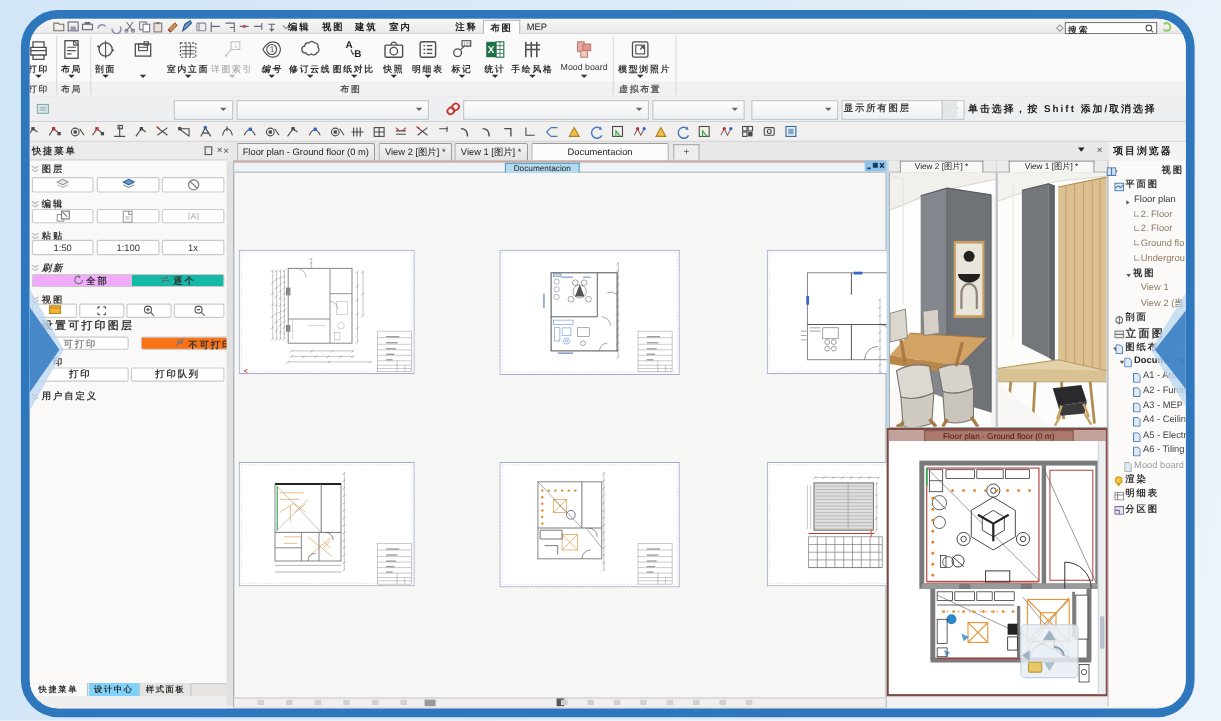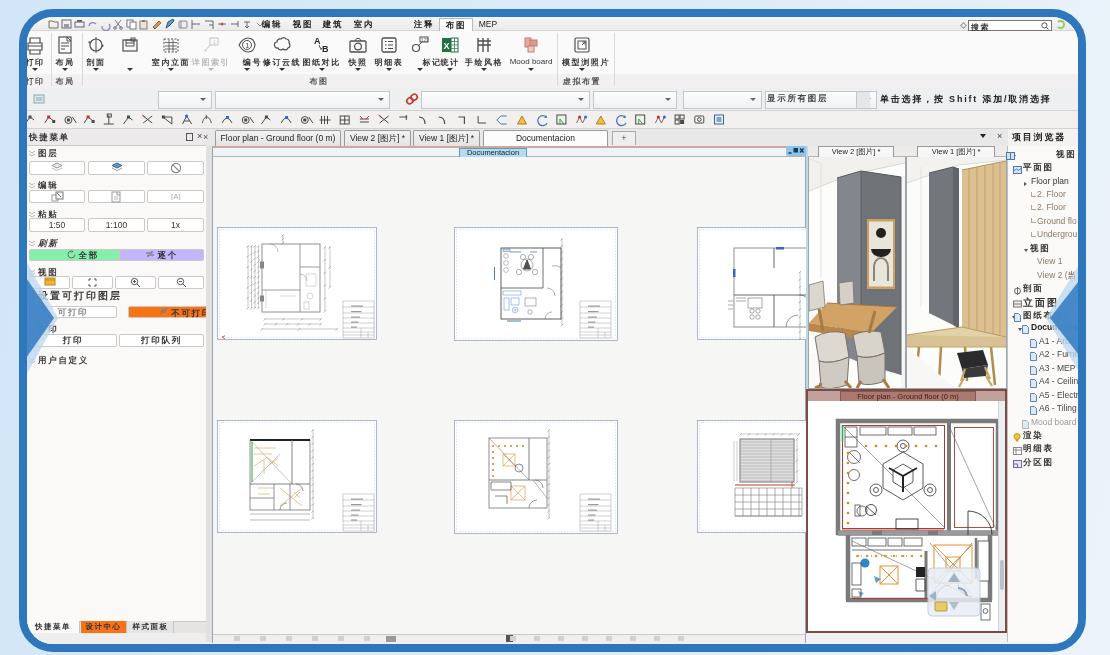--- a/index.html
+++ b/index.html
@@ -107,21 +107,21 @@
         <path d="M9,10 l-5,6 m0,0 l1.5,0 m-1.5,0 l0,-1.5" stroke="#c2c2c2" fill="none"></path>
         <text x="12" y="9" font-size="5" fill="#c2c2c2">1</text>
       </svg>
 <div class="ab" style="left:188.0px;top:57px;width:46px;font-size:8px;color:#b9b9b9;text-align:center;white-space:nowrap;"><span class="cjk">详图索引</span></div>
 <div class="ab" style="left:208px;top:68px;width:0;height:0;border-left:3px solid transparent;border-right:3px solid transparent;border-top:3.5px solid #b9b9b9;"></div>
 <svg class="ab" style="left:237px;top:35px" width="20" height="20" viewBox="0 0 20 20">
         <path d="M2,10 q4,-7 9,-7 q6,0 7,7 q-1,7 -7,7 q-5,0 -9,-7 z" fill="none" stroke="#4f4f4f" stroke-width="1.1"></path>
         <circle cx="10" cy="10" r="4.5" fill="none" stroke="#4f4f4f"></circle>
         <text x="8.2" y="12.6" font-size="7.5" fill="#4f4f4f">1</text>
       </svg>
-<div class="ab" style="left:232.0px;top:57px;width:30px;font-size:8px;color:#333;text-align:right;white-space:nowrap;"><span class="cjk">编号</span></div>
+<div class="ab" style="left:232.0px;top:57px;width:30px;font-size:8px;color:#333;text-align:center;white-space:nowrap;font-style:italic;"><span class="cjk">编号</span></div>
 <div class="ab" style="left:244px;top:68px;width:0;height:0;border-left:3px solid transparent;border-right:3px solid transparent;border-top:3.5px solid #333;"></div>
 <svg class="ab" style="left:272px;top:35px" width="20" height="20" viewBox="0 0 20 20">
         <path d="M5,7 a3,3 0 0 1 4,-3 a3,3 0 0 1 5,0 a3,3 0 0 1 3,4 a3,3 0 0 1 -1,5 a3,3 0 0 1 -5,1 a3,3 0 0 1 -5,-1 a3,3 0 0 1 -1,-6 z" fill="none" stroke="#4f4f4f" stroke-width="1.2"></path>
       </svg>
 <div class="ab" style="left:259.0px;top:57px;width:46px;font-size:8px;color:#333;text-align:center;white-space:nowrap;"><span class="cjk">修订云线</span></div>
 <div class="ab" style="left:279px;top:68px;width:0;height:0;border-left:3px solid transparent;border-right:3px solid transparent;border-top:3.5px solid #333;"></div>
 <svg class="ab" style="left:311.6px;top:35px" width="20" height="20" viewBox="0 0 20 20">
         <text x="2" y="9" font-size="9" font-weight="bold" fill="#222">A</text>
         <text x="10" y="17" font-size="9" font-weight="bold" fill="#222">B</text>
         <path d="M7,10 q1,4 3,4" fill="none" stroke="#4f4f4f"></path>
@@ -141,21 +141,21 @@
         <path d="M6,6.5 h1.5 M9,6.5 h5 M6,10 h1.5 M9,10 h5 M6,13.5 h1.5 M9,13.5 h5" stroke="#4f4f4f" stroke-width="1.2"></path>
       </svg>
 <div class="ab" style="left:371.0px;top:57px;width:36px;font-size:8px;color:#333;text-align:center;white-space:nowrap;"><span class="cjk">明细表</span></div>
 <div class="ab" style="left:386px;top:68px;width:0;height:0;border-left:3px solid transparent;border-right:3px solid transparent;border-top:3.5px solid #333;"></div>
 <svg class="ab" style="left:410px;top:35px" width="20" height="20" viewBox="0 0 20 20">
         <rect x="10" y="2" width="8" height="5" fill="none" stroke="#4f4f4f"></rect>
         <text x="11" y="6.5" font-size="4.5" fill="#4f4f4f">123</text>
         <circle cx="6" cy="13" r="3.5" fill="none" stroke="#4f4f4f" stroke-width="1.2"></circle>
         <path d="M9,10 l3,-3" stroke="#4f4f4f"></path>
       </svg>
-<div class="ab" style="left:405.0px;top:57px;width:30px;font-size:8px;color:#333;text-align:center;white-space:nowrap;margin-left:12px;"><span class="cjk">标记</span></div>
+<div class="ab" style="left:405.0px;top:57px;width:30px;font-size:8px;color:#333;text-align:center;white-space:nowrap;"><span class="cjk">标记</span></div>
 <div class="ab" style="left:417px;top:68px;width:0;height:0;border-left:3px solid transparent;border-right:3px solid transparent;border-top:3.5px solid #333;"></div>
 <svg class="ab" style="left:440px;top:35px" width="20" height="20" viewBox="0 0 20 20">
         <rect x="2" y="3" width="9" height="14" fill="#1e7145"></rect>
         <text x="3.5" y="13.5" font-size="9" font-weight="bold" fill="#fff">X</text>
         <rect x="11" y="3" width="7" height="14" fill="#fff" stroke="#1e7145"></rect>
         <path d="M11,6.5 h7 M11,10 h7 M11,13.5 h7 M14.5,3 v14" stroke="#1e7145" stroke-width=".7"></path>
       </svg>
 <div class="ab" style="left:435.0px;top:57px;width:30px;font-size:8px;color:#333;text-align:center;white-space:nowrap;"><span class="cjk">统计</span></div>
 <div class="ab" style="left:447px;top:68px;width:0;height:0;border-left:3px solid transparent;border-right:3px solid transparent;border-top:3.5px solid #333;"></div>
 <svg class="ab" style="left:474px;top:35px" width="20" height="20" viewBox="0 0 20 20">
@@ -329,25 +329,25 @@
         <path d="M1,2 l3,2 3,-2 M1,5 l3,2 3,-2" fill="none" stroke="#b5b5b5"></path>
       </svg>
 <div class="ab" style="left:38px;top:208.8px;font-size:8.5px;color:#3a3a3a;font-weight:bold;"><span class="cjk">粘贴</span></div>
 <div class="ab" style="left:29px;top:217.5px;width:56px;height:14px;background:#fff;border:1px solid #cbc9c7;border-radius:2px;font-size:8.5px;color:#333;text-align:center;line-height:12px;white-space:nowrap;">1:50</div>
 <div class="ab" style="left:88px;top:217.5px;width:57px;height:14px;background:#fff;border:1px solid #cbc9c7;border-radius:2px;font-size:8.5px;color:#333;text-align:center;line-height:12px;white-space:nowrap;">1:100</div>
 <div class="ab" style="left:147px;top:217.5px;width:57px;height:14px;background:#fff;border:1px solid #cbc9c7;border-radius:2px;font-size:8.5px;color:#333;text-align:center;line-height:12px;white-space:nowrap;">1x</div>
 <svg class="ab" style="left:28px;top:239.3px" width="8" height="8">
         <path d="M1,2 l3,2 3,-2 M1,5 l3,2 3,-2" fill="none" stroke="#b5b5b5"></path>
       </svg>
 <div class="ab" style="left:38px;top:238.3px;font-size:8.5px;color:#3a3a3a;font-weight:bold;font-style:italic;"><span class="cjk">刷新</span></div>
-<div class="ab" style="left:29px;top:248.5px;width:108px;height:12px;background:#86efac;border:1px solid #cbc9c7;border-radius:2px;font-size:8.5px;color:#333;text-align:center;line-height:10px;white-space:nowrap;"><svg width="9" height="9" style="vertical-align:-1px">
+<div class="ab" style="left:29px;top:248.5px;width:108px;height:12px;background:#f0abfc;border:1px solid #cbc9c7;border-radius:2px;font-size:8.5px;color:#333;text-align:center;line-height:10px;white-space:nowrap;"><svg width="9" height="9" style="vertical-align:-1px">
           <path d="M4.5,1 a3.5,3.5 0 1 0 3.5,3.5" fill="none" stroke="#666"></path>
           <path d="M4.5,0 l2,1.5 -2,1.5" fill="#666"></path>
         </svg> <span class="cjk">全部</span></div>
-<div class="ab" style="left:119px;top:248.5px;width:85px;height:12px;background:#c4b5fd;border:1px solid #cbc9c7;border-radius:2px;font-size:8.5px;color:#333;text-align:center;line-height:10px;white-space:nowrap;"><svg width="10" height="8" style="vertical-align:0px">
+<div class="ab" style="left:119px;top:248.5px;width:85px;height:12px;background:#14b8a6;border:1px solid #cbc9c7;border-radius:2px;font-size:8.5px;color:#333;text-align:center;line-height:10px;white-space:nowrap;"><svg width="10" height="8" style="vertical-align:0px">
           <path d="M1,3 h6 v-2 M9,5 h-6 v2" fill="none" stroke="#666"></path>
         </svg> <span class="cjk">逐个</span></div>
 <svg class="ab" style="left:28px;top:268.1px" width="8" height="8">
         <path d="M1,2 l3,2 3,-2 M1,5 l3,2 3,-2" fill="none" stroke="#b5b5b5"></path>
       </svg>
 <div class="ab" style="left:38px;top:267.1px;font-size:8.5px;color:#3a3a3a;font-weight:bold;"><span class="cjk">视图</span></div>
 <div class="ab" style="left:29px;top:276px;width:41px;height:13px;background:#fff;border:1px solid #cbc9c7;border-radius:2px;font-size:8.5px;color:#333;text-align:center;line-height:11px;white-space:nowrap;"><svg width="12" height="9">
           <rect x="1" y="1" width="10" height="7" fill="#f5b335" stroke="#b88a1e"></rect>
           <path d="M1,3 h10" stroke="#b88a1e"></path>
         </svg></div>
@@ -375,21 +375,21 @@
       </svg>
 <div class="ab" style="left:38px;top:324.3px;font-size:8.5px;color:#3a3a3a;font-weight:bold;"><span class="cjk">打印</span></div>
 <div class="ab" style="left:29px;top:334px;width:88px;height:13px;background:#fff;border:1px solid #cbc9c7;border-radius:2px;font-size:8.5px;color:#333;text-align:center;line-height:11px;white-space:nowrap;"><span class="cjk">打印</span></div>
 <div class="ab" style="left:119px;top:334px;width:85px;height:13px;background:#fff;border:1px solid #cbc9c7;border-radius:2px;font-size:8.5px;color:#333;text-align:center;line-height:11px;white-space:nowrap;"><span class="cjk">打印队列</span></div>
 <svg class="ab" style="left:28px;top:356px" width="8" height="8">
         <path d="M1,2 l3,2 3,-2 M1,5 l3,2 3,-2" fill="none" stroke="#b5b5b5"></path>
       </svg>
 <div class="ab" style="left:38px;top:355px;font-size:8.5px;color:#3a3a3a;font-weight:bold;"><span class="cjk">用户自定义</span></div>
 <div class="ab" style="left:27px;top:621px;width:179px;height:12px;background:#e6e4e3;border-top:1px solid #c9c9c9;"></div>
 <div class="ab" style="left:27px;top:621px;width:53px;height:12px;background:#fbfafa;border-right:1px solid #c3c3c3;font-size:7.5px;color:#333;text-align:center;line-height:12px;"><span class="cjk">快捷菜单</span></div>
-<div class="ab" style="left:81px;top:621px;width:46px;height:12px;background:#f97316;border-right:1px solid #c3c3c3;font-size:7.5px;color:#333;text-align:center;line-height:12px;"><span class="cjk">设计中心</span></div>
+<div class="ab" style="left:81px;top:621px;width:46px;height:12px;background:#7dd3fc;border-right:1px solid #c3c3c3;font-size:7.5px;color:#333;text-align:center;line-height:12px;"><span class="cjk">设计中心</span></div>
 <div class="ab" style="left:128px;top:621px;width:46px;height:12px;background:#e6e4e3;border-right:1px solid #c3c3c3;font-size:7.5px;color:#333;text-align:center;line-height:12px;"><span class="cjk">样式面板</span></div>
 <div class="ab" style="left:27px;top:633px;width:179px;height:11px;background:#efeeee;"></div>
 <div class="ab" style="left:206px;top:146px;width:6px;height:496px;background:#e2e1e0;"></div>
 <div class="ab" style="left:212px;top:146px;width:594px;height:497px;background:#f6f6f5;border:1px solid #96a8b8;"></div>
 <div class="ab" style="left:213px;top:146px;width:592px;height:1.5px;background:#cfa79e;"></div>
 <div class="ab" style="left:213px;top:147.5px;width:592px;height:9.5px;background:#eef3f7;border-bottom:1px solid #b5b5b5;"></div>
 <div class="ab" style="left:459px;top:147.5px;width:68px;height:9.5px;background:#b3dcf2;border:1px solid #5a9bc0;border-bottom:none;font-size:7.5px;color:#222;text-align:center;line-height:8.5px;">Documentacion</div>
 <div class="ab" style="left:786px;top:145.5px;width:20px;height:10px;background:#8fc3e8;border-radius:0 0 2px 2px;"></div>
 <svg class="ab" style="left:787px;top:146px" width="18" height="9" viewBox="0 0 18 9">
         <path d="M1.5,7 h3" stroke="#1a3a5c" stroke-width="1.6"></path>

